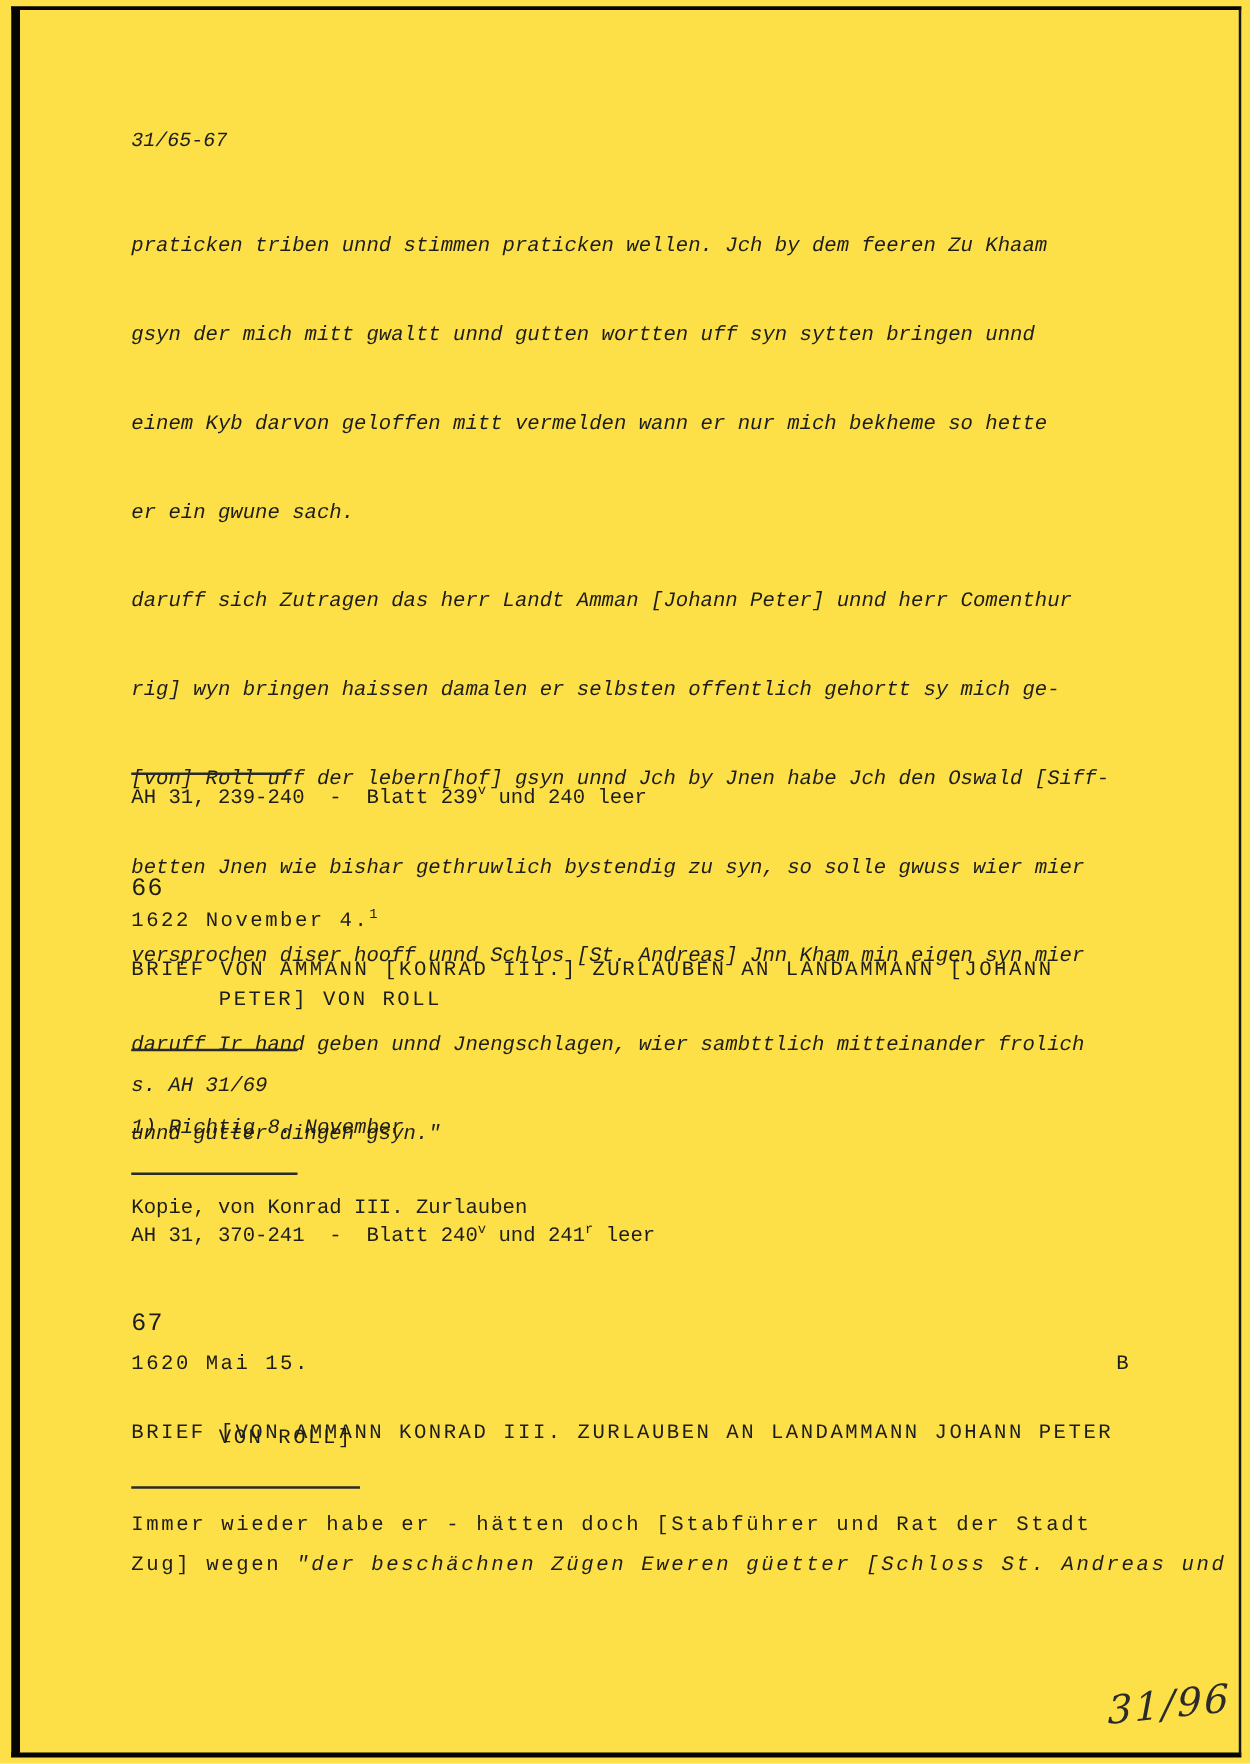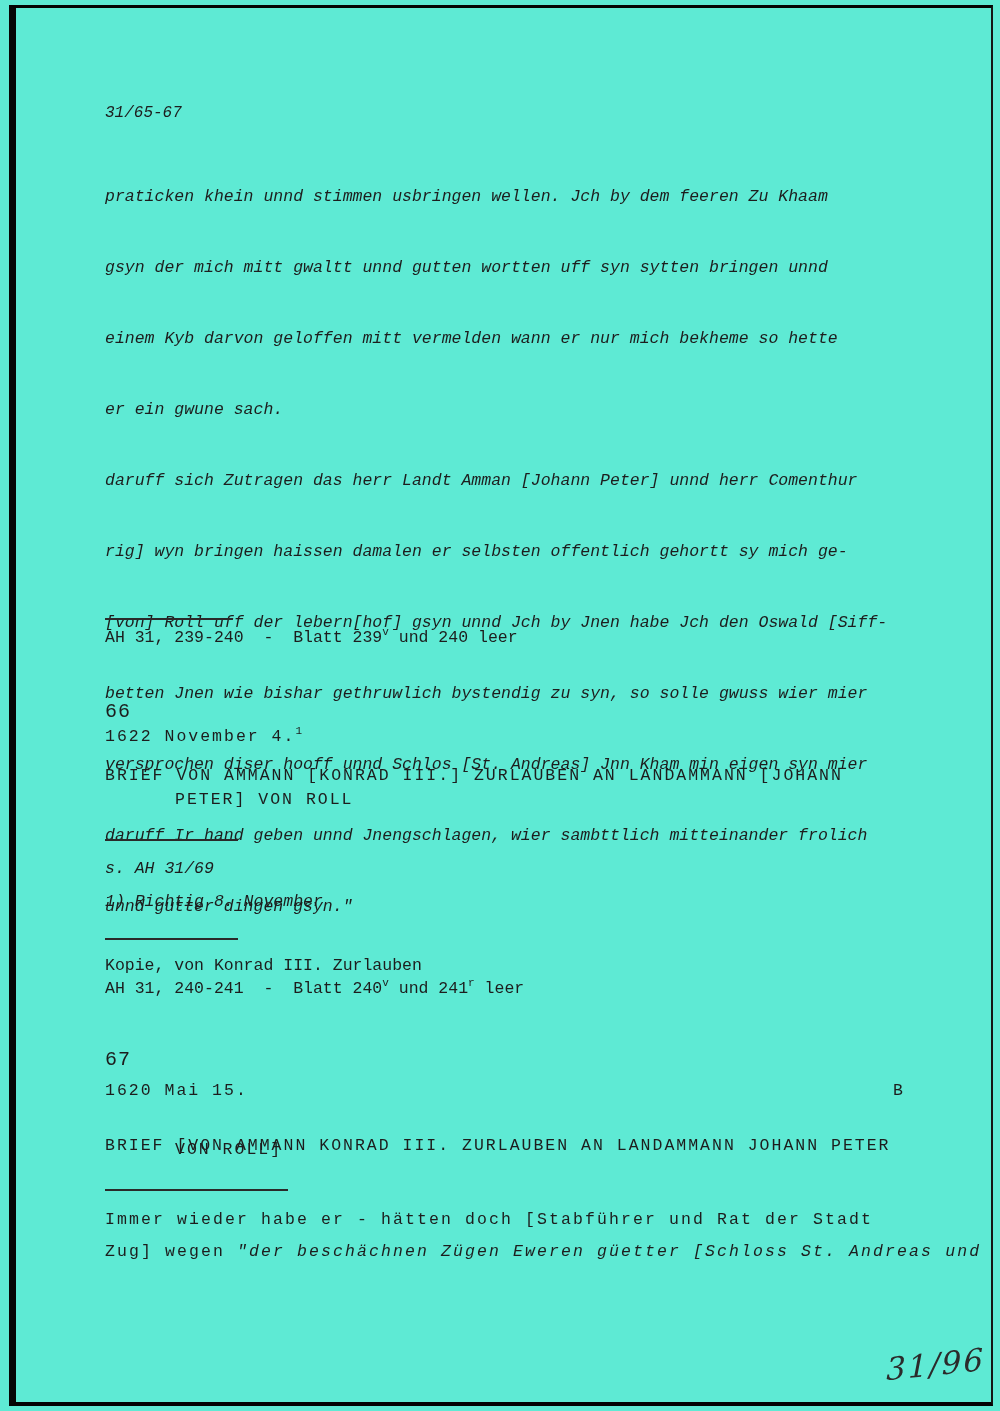--- a/index.html
+++ b/index.html
@@ -1,20 +1,20 @@
 <!DOCTYPE html>
 <html><head>
 <meta charset="utf-8">
 <style>
   * { margin:0; padding:0; box-sizing:border-box; }
   html,body { width:1000px; height:1411px; background:#ffffff; }
   body { font-family:"Liberation Mono","DejaVu Sans Mono",monospace; }
   .page {
     position:relative; width:1000px; height:1411px;
-    background:#5eead4; color:#1d1d1d; overflow:hidden;
+    background:#fde047; color:#1d1d1d; overflow:hidden;
   }
   .frame {
     position:absolute; top:5px; left:9px; right:7px; bottom:5px;
     border-top:3px solid #040404;
     border-left:7px solid #060606;
     border-bottom:4px solid #040404;
     border-right:2px solid #151515;
     pointer-events:none;
   }
   .tx { position:absolute; left:105px; white-space:pre; font-size:16.5px; }
@@ -62,21 +62,21 @@
 </head>
 <body>
 
 <div class="page">
 
   <div class="frame"></div>
 
   <div class="tx it ref">31/65-67</div>
 
   <div class="tx it para">
-    <div class="line">praticken khein unnd stimmen usbringen wellen. Jch by dem feeren Zu Khaam</div>
+    <div class="line">praticken triben unnd stimmen praticken wellen. Jch by dem feeren Zu Khaam</div>
     <div class="line">gsyn der mich mitt gwaltt unnd gutten wortten uff syn sytten bringen unnd</div>
     <div class="line">einem Kyb darvon geloffen mitt vermelden wann er nur mich bekheme so hette</div>
     <div class="line">er ein gwune sach.</div>
     <div class="line">daruff sich Zutragen das herr Landt Amman [Johann Peter] unnd herr Comenthur</div>
     <div class="line">rig] wyn bringen haissen damalen er selbsten offentlich gehortt sy mich ge-</div>
     <div class="line">[von] Roll uff der lebern[hof] gsyn unnd Jch by Jnen habe Jch den Oswald [Siff-</div>
     <div class="line">betten Jnen wie bishar gethruwlich bystendig zu syn, so solle gwuss wier mier</div>
     <div class="line">versprochen diser hooff unnd Schlos [St. Andreas] Jnn Kham min eigen syn mier</div>
     <div class="line">daruff Ir hand geben unnd Jnengschlagen, wier sambttlich mitteinander frolich</div>
     <div class="line">unnd gutter dingen gsyn."</div>
@@ -95,21 +95,21 @@
 
   <div class="rule rule2"></div>
 
   <div class="tx it note1">s. AH 31/69</div>
   <div class="tx it note2">1) Richtig 8. November</div>
 
   <div class="rule rule3"></div>
 
   <div class="tx kopie">Kopie, von Konrad III. Zurlauben</div>
 
-  <div class="tx src src2"><span>AH 31, 240-241  -  Blatt 240</span><span class="sup">v</span><span> und 241</span><span class="sup">r</span><span> leer</span></div>
+  <div class="tx src src2"><span>AH 31, 370-241  -  Blatt 240</span><span class="sup">v</span><span> und 241</span><span class="sup">r</span><span> leer</span></div>
 
   <div class="entry-num num67">67</div>
 
   <div class="tx date date67">1620 Mai 15.</div>
   <div class="marginal-b">B</div>
 
   <div class="tx title t67l1">BRIEF [VON AMMANN KONRAD III. ZURLAUBEN AN LANDAMMANN JOHANN PETER</div>
   <div class="tx title t67l2">VON ROLL]</div>
 
   <div class="rule rule4"></div>

